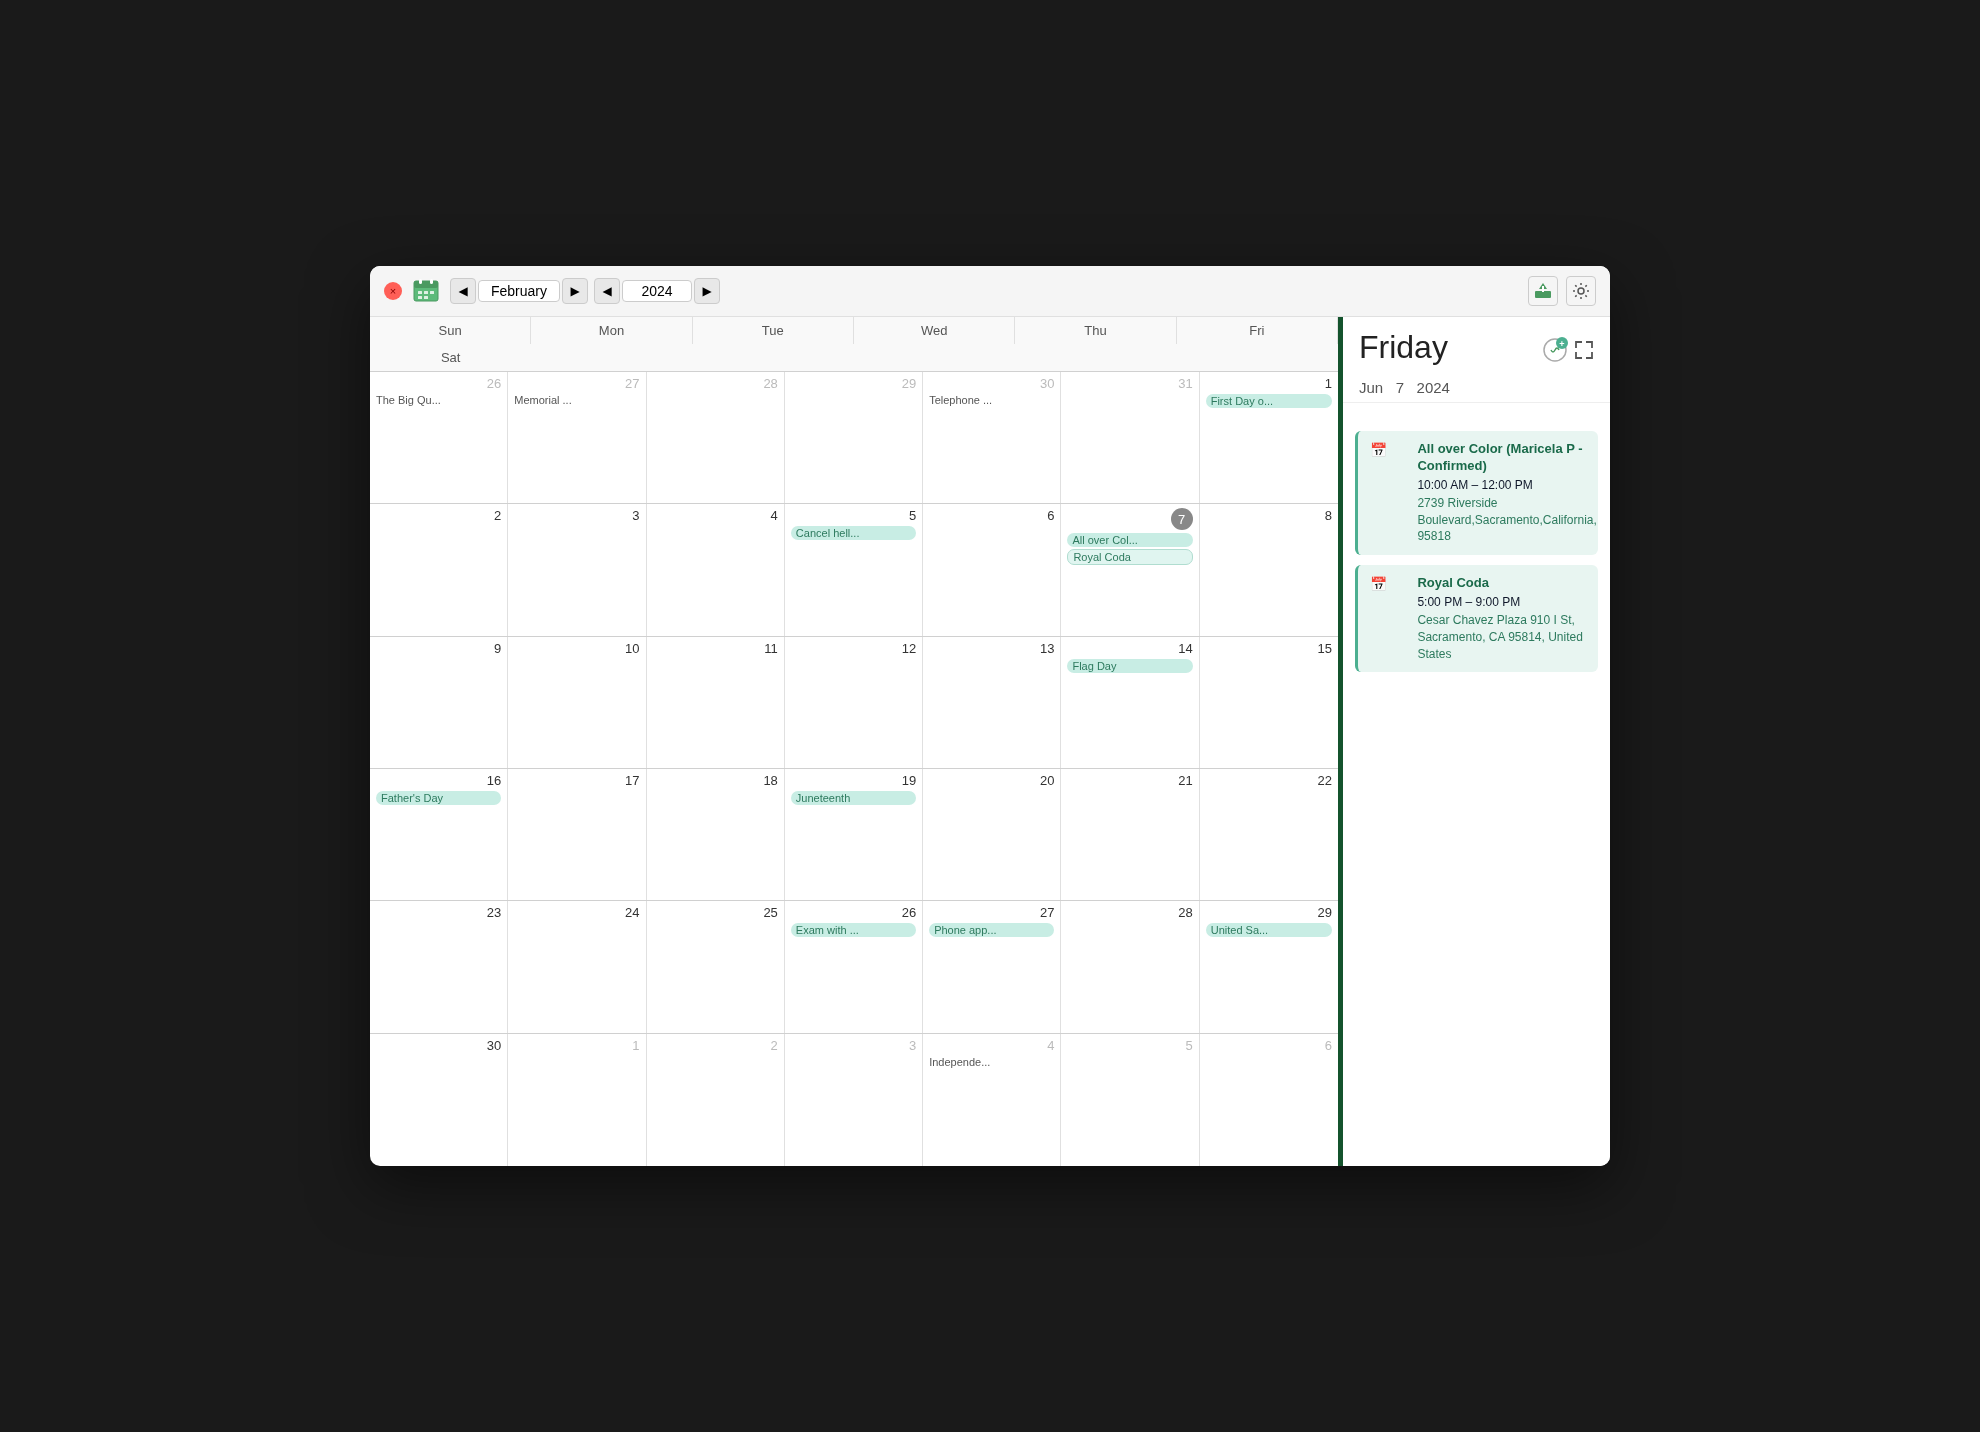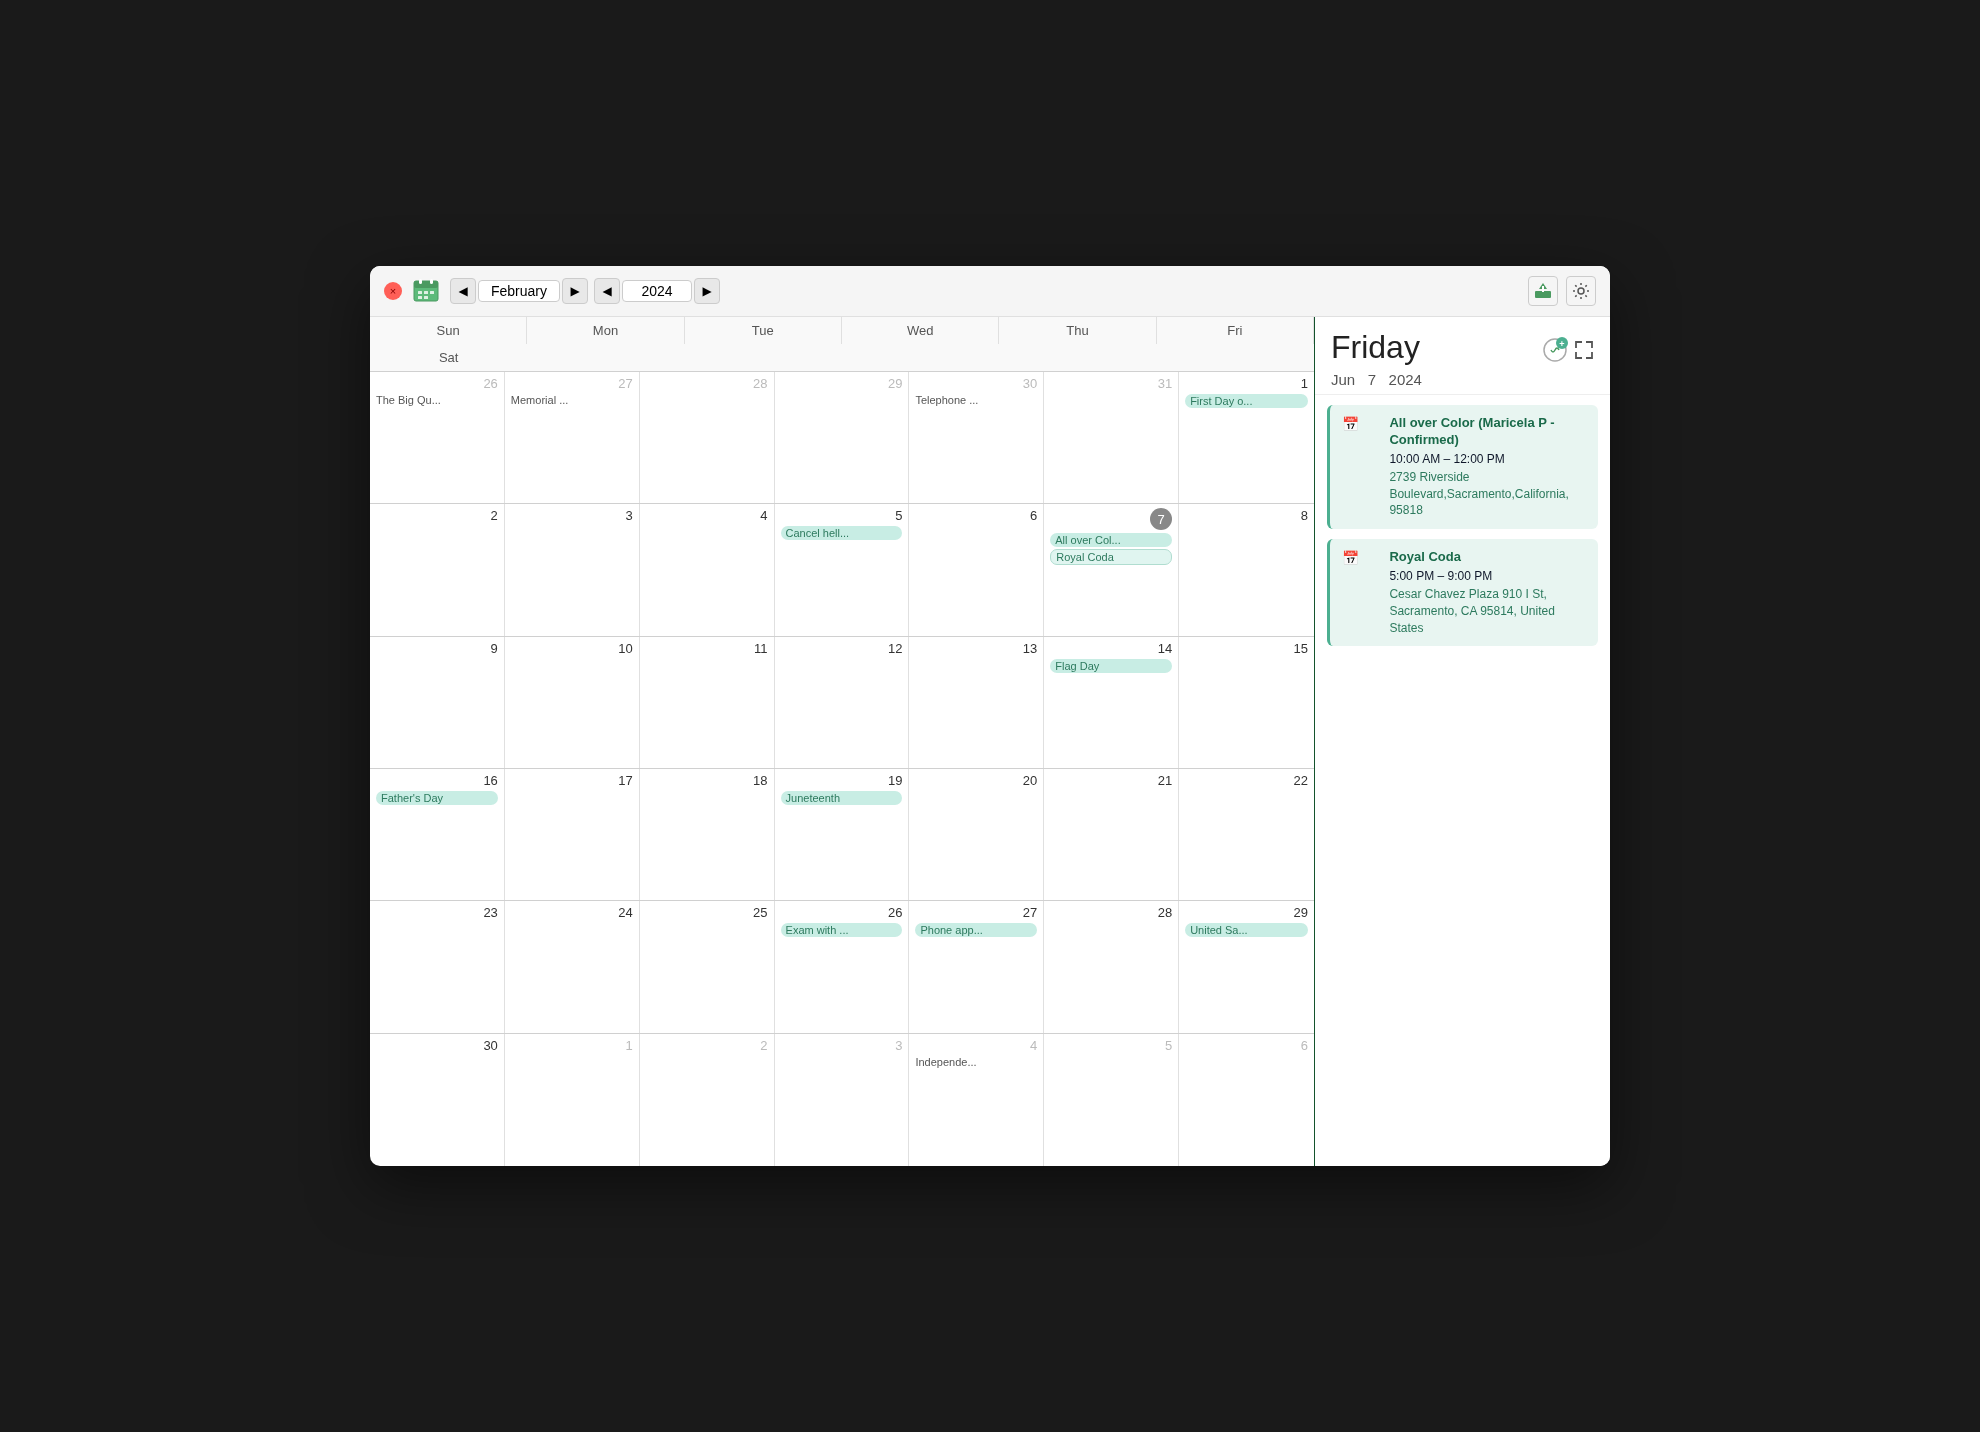--- a/index.html
+++ b/index.html
@@ -178,26 +178,27 @@
       color: #2d7a5e;
       border: 1px solid #b0ddd0;
     }
     .event-text {
       font-size: 11px;
       color: #555;
     }
 
     
     .right-panel {
-      width: 296px;
-      border-left: 1px solid #14532d;
+      width: 272px;
+      border-left: 5px solid #14532d;
       background: #fff;
       display: flex;
       flex-direction: column;
       overflow-y: auto;
+      gap: 18px;
     }
     .panel-header {
       padding: 14px 16px 6px;
       display: flex;
       align-items: flex-start;
       justify-content: space-between;
       border-bottom: 1px solid #eee;
     }
     .panel-title-area {
       display: flex;
@@ -205,21 +206,21 @@
     }
     .panel-day {
       font-size: 32px;
       font-weight: 300;
       color: #222;
       line-height: 1;
     }
     .panel-date {
       font-size: 15px;
       color: #555;
-      margin-top: 8px;
+      margin-top: 16px;
     }
     .panel-icons {
       display: flex; gap: 6px; align-items: center; margin-top: 6px;
     }
     .panel-icon-btn {
       background: none;
       border: none;
       cursor: pointer;
       font-size: 20px;
       color: #555;

